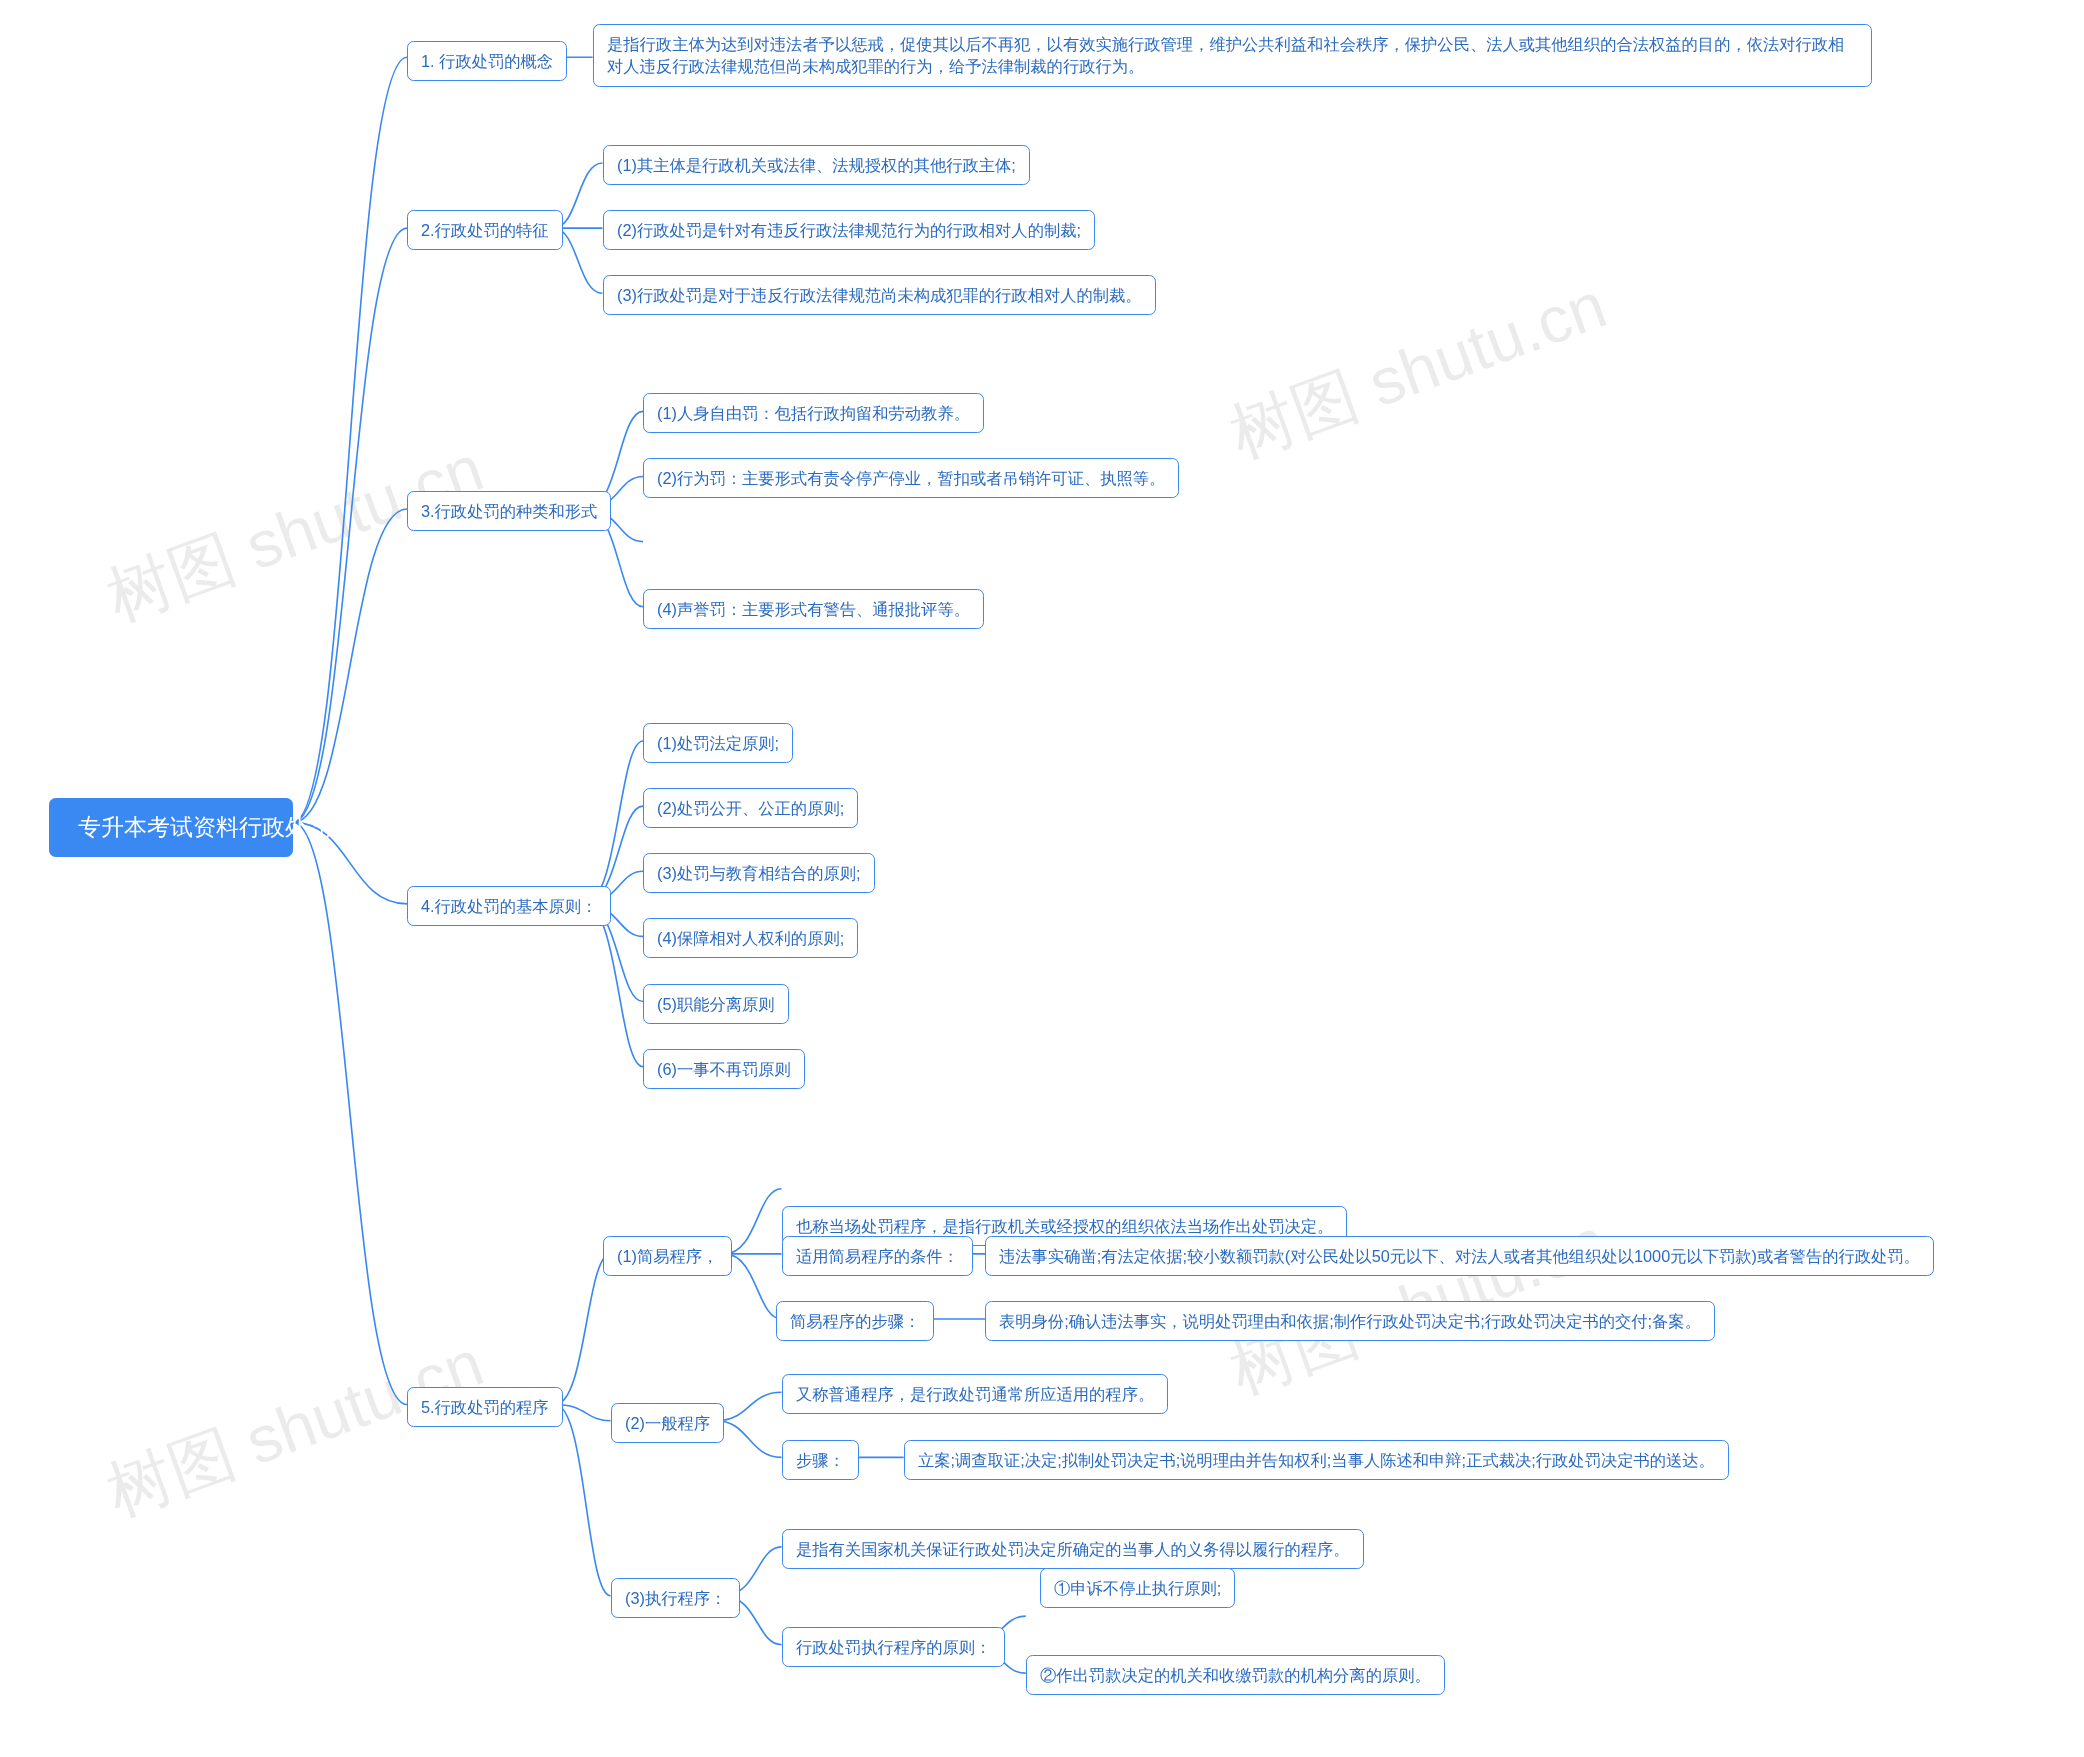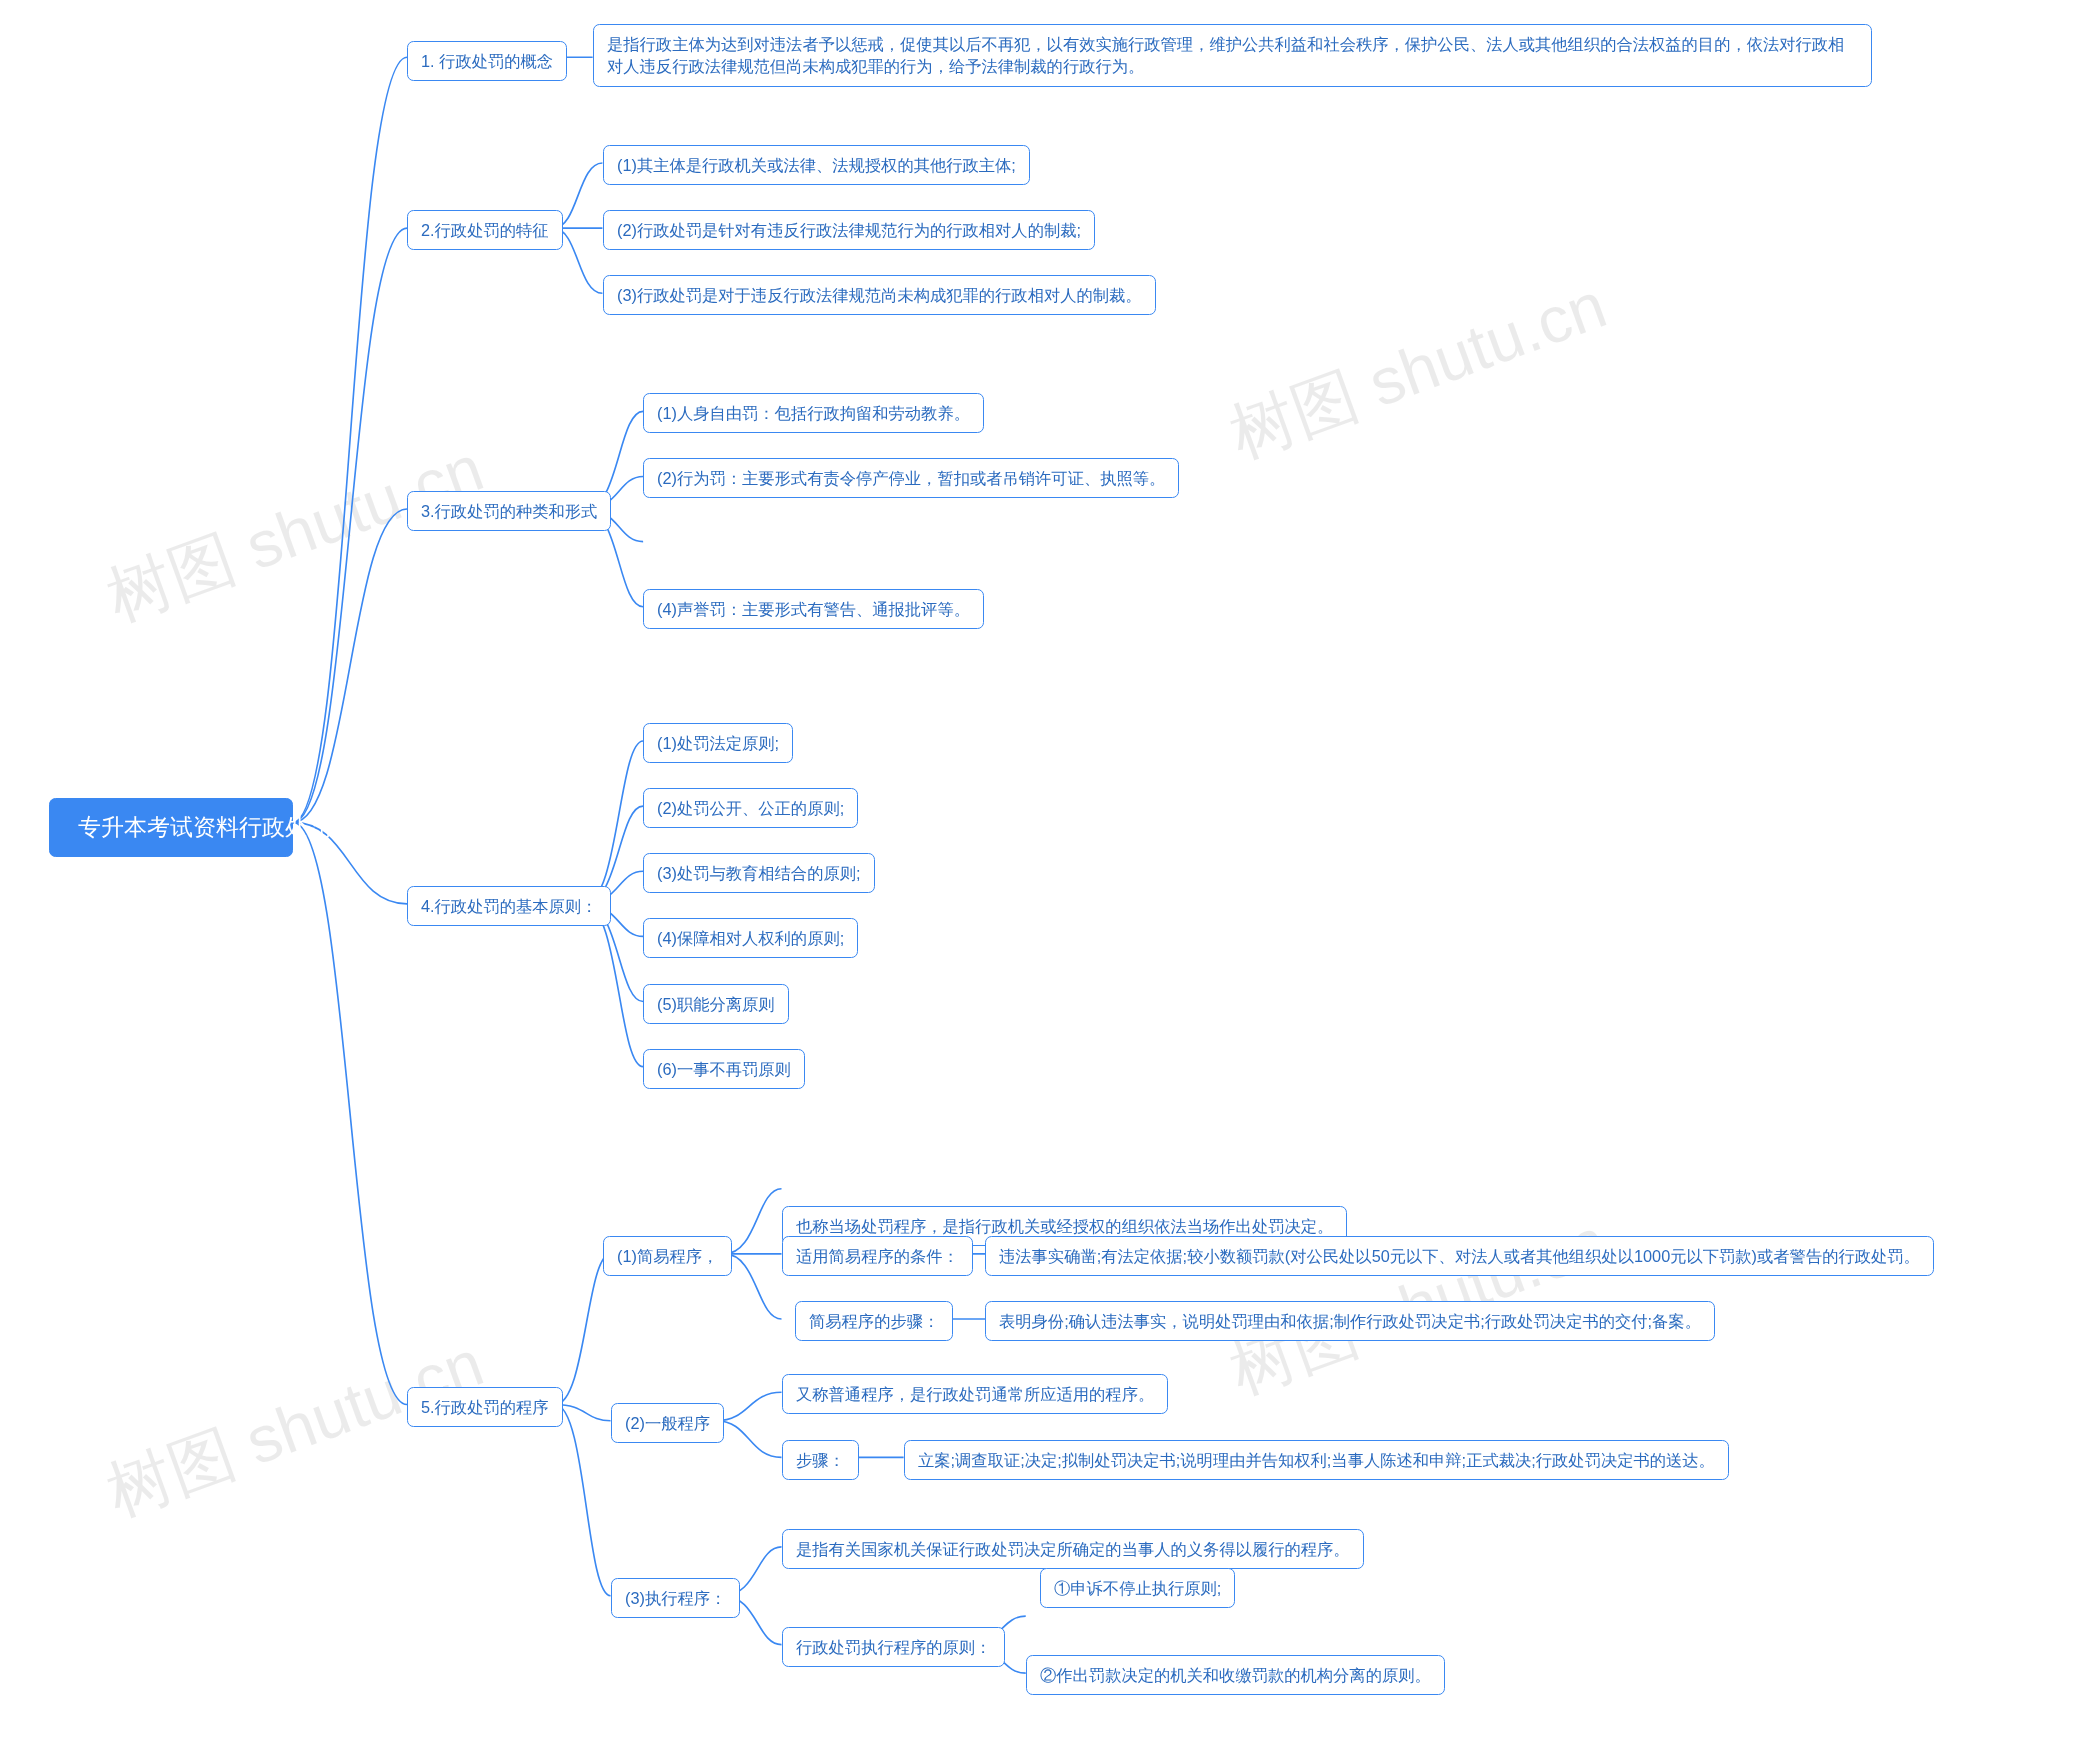--- a/index.html
+++ b/index.html
@@ -142,21 +142,21 @@
   <div class="node" style="left:643px; top:918px;">(4)保障相对人权利的原则;</div>
   <div class="node" style="left:643px; top:984px;">(5)职能分离原则</div>
   <div class="node" style="left:643px; top:1049px;">(6)一事不再罚原则</div>
 
   <div class="node" style="left:407px; top:1387px;">5.行政处罚的程序</div>
 
   <div class="node" style="left:603px; top:1236px;">(1)简易程序，</div>
   <div class="node" style="left:782px; top:1171px;margin-top:35px;">也称当场处罚程序，是指行政机关或经授权的组织依法当场作出处罚决定。</div>
   <div class="node" style="left:782px; top:1236px;">适用简易程序的条件：</div>
   <div class="node" style="left:985px; top:1236px;">违法事实确凿;有法定依据;较小数额罚款(对公民处以50元以下、对法人或者其他组织处以1000元以下罚款)或者警告的行政处罚。</div>
-  <div class="node" style="left:795px; top:1301px;">简易程序的步骤：</div>
+  <div class="node" style="left:776px; top:1301px;">简易程序的步骤：</div>
   <div class="node" style="left:985px; top:1301px;">表明身份;确认违法事实，说明处罚理由和依据;制作行政处罚决定书;行政处罚决定书的交付;备案。</div>
 
   <div class="node" style="left:611px; top:1403px;">(2)一般程序</div>
   <div class="node" style="left:782px; top:1374px;">又称普通程序，是行政处罚通常所应适用的程序。</div>
   <div class="node" style="left:782px; top:1440px;">步骤：</div>
   <div class="node" style="left:868px; top:1440px;margin-left:36px;">立案;调查取证;决定;拟制处罚决定书;说明理由并告知权利;当事人陈述和申辩;正式裁决;行政处罚决定书的送达。</div>
 
   <div class="node" style="left:611px; top:1578px;">(3)执行程序：</div>
   <div class="node" style="left:782px; top:1529px;">是指有关国家机关保证行政处罚决定所确定的当事人的义务得以履行的程序。</div>
   <div class="node" style="left:782px; top:1627px;">行政处罚执行程序的原则：</div>

